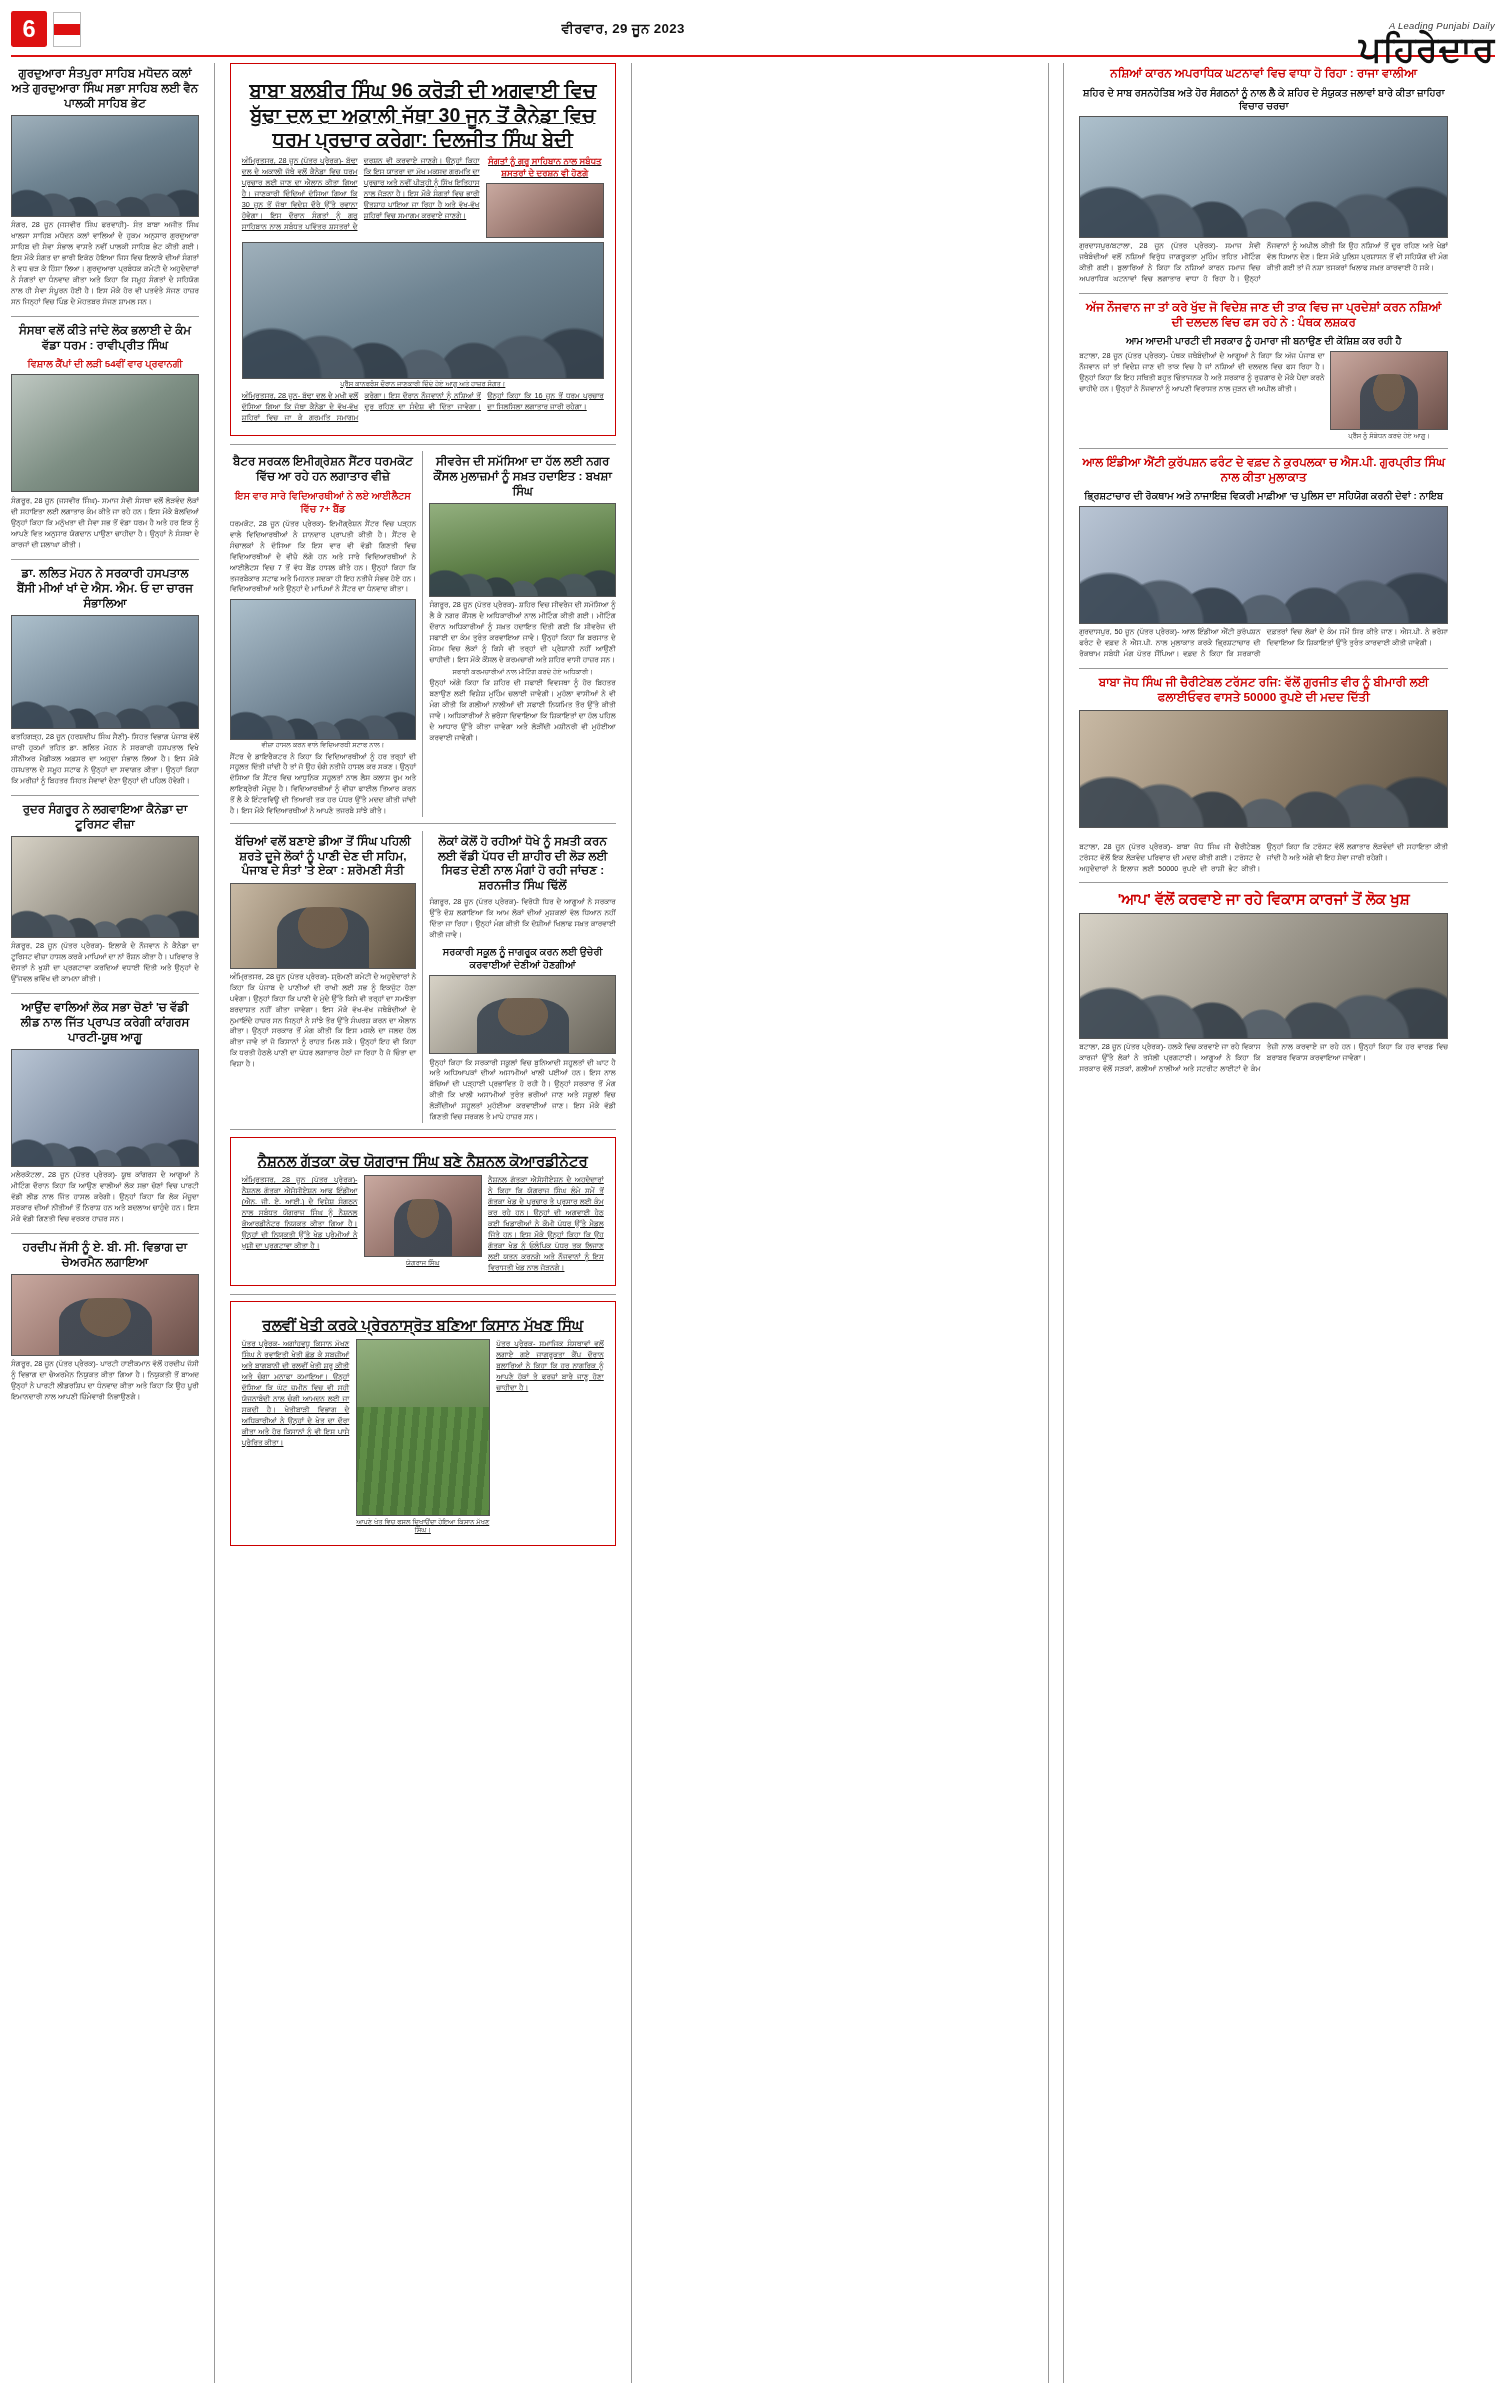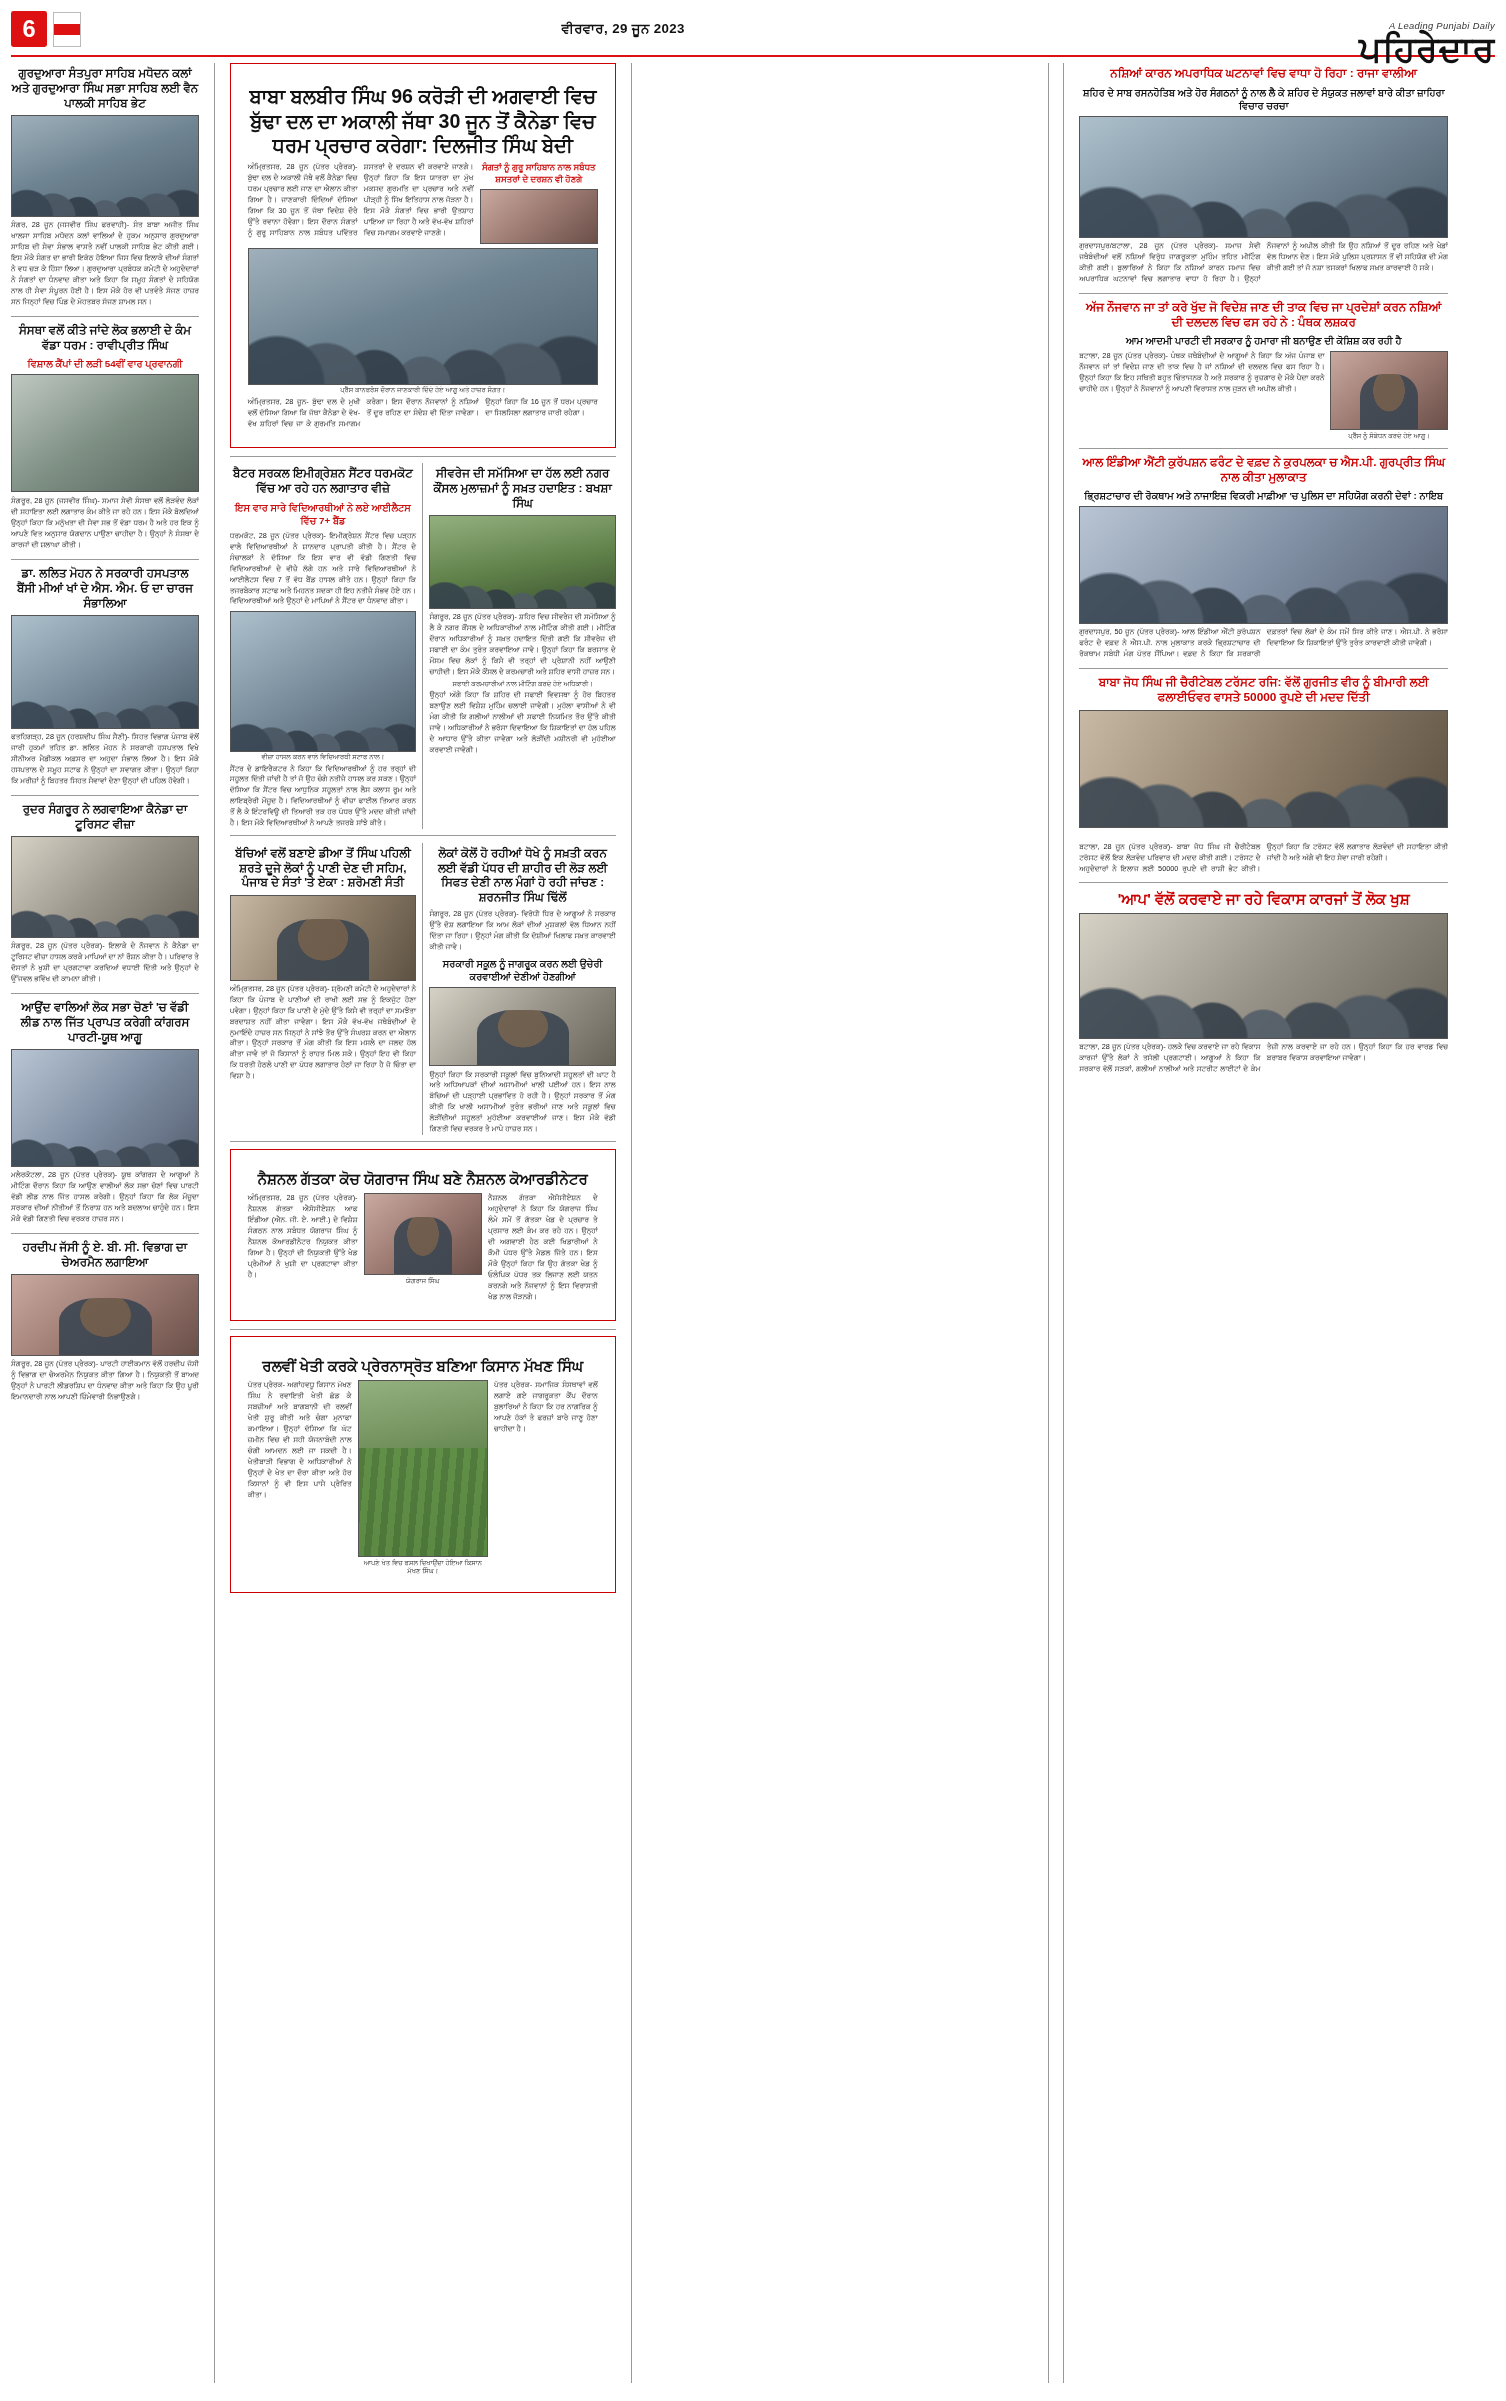--- a/index.html
+++ b/index.html
@@ -68,21 +68,21 @@
   .sub.red { color:#c11; }
   .body {
     font-size:7.3px; line-height:1.5; text-align:justify; color:#222;
     letter-spacing:0px;
     hyphens:auto;
   }
   .body.two { column-count:2; column-gap:6.3px; }
   .body.three { column-count:3; column-gap:6.3px; }
   .caption { font-size:6.7px; text-align:center; color:#333; margin-top:1.6px; }
   .divider { border-top:0.8px solid #999; margin:6.3px 0; }
-  .redbox { border:1.6px solid #c00; padding:17px; }
+  .redbox { border:1.6px solid #c00; padding:11px;text-decoration:underline; }
 
   
   .photo { width:100%; background:#8d9aa3; position:relative; overflow:hidden;
            border:0.8px solid #555; }
   .photo .ph-inner { position:absolute; inset:0; }
   .g1 { background:linear-gradient(160deg,#9fb0bb 0%,#6f8492 45%,#4e5f6b 100%); }
   .g2 { background:linear-gradient(145deg,#bfc8c2 0%,#7e8f84 50%,#57655c 100%); }
   .g3 { background:linear-gradient(120deg,#c8b9a4 0%,#8d7d68 55%,#5d5243 100%); }
   .g4 { background:linear-gradient(150deg,#adc0cc 0%,#7a8d9c 50%,#4a5a68 100%); }
   .g5 { background:linear-gradient(135deg,#d7d2c6 0%,#9a958a 50%,#676359 100%); }
@@ -257,21 +257,21 @@
 
         <div class="vrule"></div>
 
         <div>
           <div class="hl sm">ਲੋਕਾਂ ਕੋਲੋਂ ਹੋ ਰਹੀਆਂ ਧੋਖੇ ਨੂੰ ਸਖ਼ਤੀ ਕਰਨ ਲਈ ਵੱਡੀ ਪੱਧਰ ਦੀ ਸ਼ਾਹੀਰ ਦੀ ਲੋੜ ਲਈ ਸਿਫਤ ਦੇਣੀ ਨਾਲ ਮੰਗਾਂ ਹੋ ਰਹੀ ਜਾਂਚਣ : ਸ਼ਰਨਜੀਤ ਸਿੰਘ ਢਿੱਲੋਂ</div>
           <div class="body" style="margin-top:2.4px">ਸੰਗਰੂਰ, 28 ਜੂਨ (ਪੱਤਰ ਪ੍ਰੇਰਕ)- ਵਿਰੋਧੀ ਧਿਰ ਦੇ ਆਗੂਆਂ ਨੇ ਸਰਕਾਰ ਉੱਤੇ ਦੋਸ਼ ਲਗਾਇਆ ਕਿ ਆਮ ਲੋਕਾਂ ਦੀਆਂ ਮੁਸ਼ਕਲਾਂ ਵੱਲ ਧਿਆਨ ਨਹੀਂ ਦਿੱਤਾ ਜਾ ਰਿਹਾ। ਉਨ੍ਹਾਂ ਮੰਗ ਕੀਤੀ ਕਿ ਦੋਸ਼ੀਆਂ ਖਿਲਾਫ ਸਖ਼ਤ ਕਾਰਵਾਈ ਕੀਤੀ ਜਾਵੇ।</div>
           <div class="sub" style="margin-top:3.9px">ਸਰਕਾਰੀ ਸਕੂਲ ਨੂੰ ਜਾਗਰੂਕ ਕਰਨ ਲਈ ਉਚੇਰੀ ਕਰਵਾਈਆਂ ਦੇਣੀਆਂ ਹੋਣਗੀਆਂ</div>
           <div class="photo g5 ph-portrait" style="height:79px;margin:3.1px 0">
               <div class="ph-inner"></div>
             </div>
-          <div class="body">ਉਨ੍ਹਾਂ ਕਿਹਾ ਕਿ ਸਰਕਾਰੀ ਸਕੂਲਾਂ ਵਿਚ ਬੁਨਿਆਦੀ ਸਹੂਲਤਾਂ ਦੀ ਘਾਟ ਹੈ ਅਤੇ ਅਧਿਆਪਕਾਂ ਦੀਆਂ ਅਸਾਮੀਆਂ ਖਾਲੀ ਪਈਆਂ ਹਨ। ਇਸ ਨਾਲ ਬੱਚਿਆਂ ਦੀ ਪੜ੍ਹਾਈ ਪ੍ਰਭਾਵਿਤ ਹੋ ਰਹੀ ਹੈ। ਉਨ੍ਹਾਂ ਸਰਕਾਰ ਤੋਂ ਮੰਗ ਕੀਤੀ ਕਿ ਖਾਲੀ ਅਸਾਮੀਆਂ ਤੁਰੰਤ ਭਰੀਆਂ ਜਾਣ ਅਤੇ ਸਕੂਲਾਂ ਵਿਚ ਲੋੜੀਂਦੀਆਂ ਸਹੂਲਤਾਂ ਮੁਹੱਈਆ ਕਰਵਾਈਆਂ ਜਾਣ। ਇਸ ਮੌਕੇ ਵੱਡੀ ਗਿਣਤੀ ਵਿਚ ਵਰਕਰ ਤੇ ਮਾਪੇ ਹਾਜ਼ਰ ਸਨ।</div>
+          <div class="body">ਉਨ੍ਹਾਂ ਕਿਹਾ ਕਿ ਸਰਕਾਰੀ ਸਕੂਲਾਂ ਵਿਚ ਬੁਨਿਆਦੀ ਸਹੂਲਤਾਂ ਦੀ ਘਾਟ ਹੈ ਅਤੇ ਅਧਿਆਪਕਾਂ ਦੀਆਂ ਅਸਾਮੀਆਂ ਖਾਲੀ ਪਈਆਂ ਹਨ। ਇਸ ਨਾਲ ਬੱਚਿਆਂ ਦੀ ਪੜ੍ਹਾਈ ਪ੍ਰਭਾਵਿਤ ਹੋ ਰਹੀ ਹੈ। ਉਨ੍ਹਾਂ ਸਰਕਾਰ ਤੋਂ ਮੰਗ ਕੀਤੀ ਕਿ ਖਾਲੀ ਅਸਾਮੀਆਂ ਤੁਰੰਤ ਭਰੀਆਂ ਜਾਣ ਅਤੇ ਸਕੂਲਾਂ ਵਿਚ ਲੋੜੀਂਦੀਆਂ ਸਹੂਲਤਾਂ ਮੁਹੱਈਆ ਕਰਵਾਈਆਂ ਜਾਣ। ਇਸ ਮੌਕੇ ਵੱਡੀ ਗਿਣਤੀ ਵਿਚ ਸਰਕਲ ਤੇ ਮਾਪੇ ਹਾਜ਼ਰ ਸਨ।</div>
         </div>
       </div>
 
       <div class="divider"></div>
 
       <div class="art redbox">
         <div class="hl md">ਨੈਸ਼ਨਲ ਗੱਤਕਾ ਕੋਚ ਯੋਗਰਾਜ ਸਿੰਘ ਬਣੇ ਨੈਸ਼ਨਲ ਕੋਆਰਡੀਨੇਟਰ</div>
         <div style="display:grid; grid-template-columns:1fr 118px 1fr; column-gap:6.3px; margin-top:3.1px">
           <div class="body">ਅੰਮ੍ਰਿਤਸਰ, 28 ਜੂਨ (ਪੱਤਰ ਪ੍ਰੇਰਕ)- ਨੈਸ਼ਨਲ ਗੱਤਕਾ ਐਸੋਸੀਏਸ਼ਨ ਆਫ ਇੰਡੀਆ (ਐਨ. ਜੀ. ਏ. ਆਈ.) ਦੇ ਵਿਸ਼ੇਸ਼ ਸੰਗਠਨ ਨਾਲ ਸਬੰਧਤ ਯੋਗਰਾਜ ਸਿੰਘ ਨੂੰ ਨੈਸ਼ਨਲ ਕੋਆਰਡੀਨੇਟਰ ਨਿਯੁਕਤ ਕੀਤਾ ਗਿਆ ਹੈ। ਉਨ੍ਹਾਂ ਦੀ ਨਿਯੁਕਤੀ ਉੱਤੇ ਖੇਡ ਪ੍ਰੇਮੀਆਂ ਨੇ ਖੁਸ਼ੀ ਦਾ ਪ੍ਰਗਟਾਵਾ ਕੀਤਾ ਹੈ।</div>
           <div>

